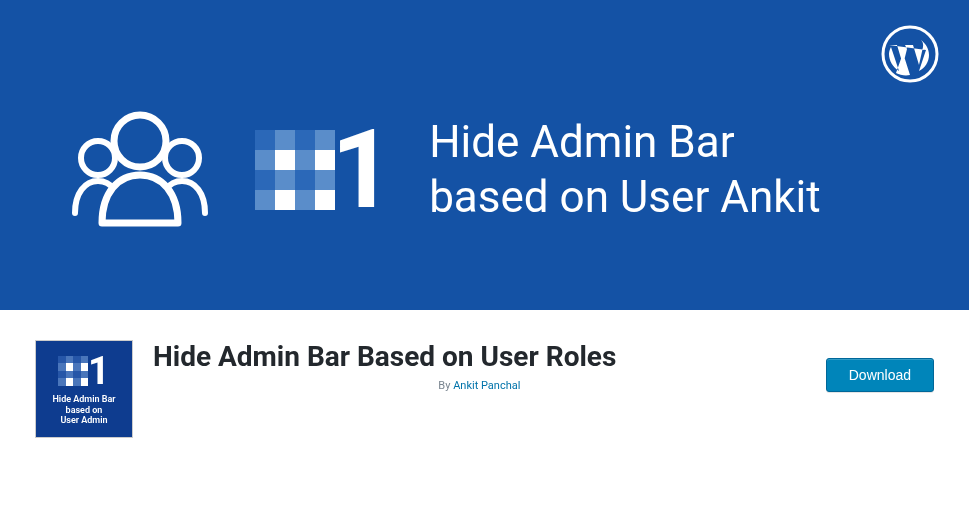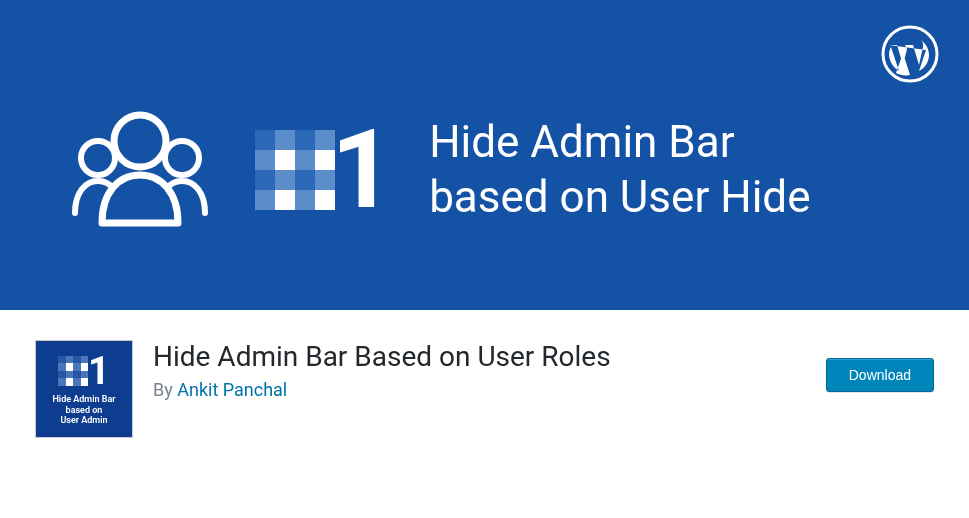--- a/index.html
+++ b/index.html
@@ -101,27 +101,28 @@
       text-align: center;
       font-weight: 600;
       line-height: 1.2;
       margin-top: 4px;
     }
     .plugin-info {
       flex: 1;
     }
     .plugin-title {
       font-size: 28px;
-      font-weight: 400;
+      font-weight: 700;
       color: #23282d;
       margin-bottom: 6px;
     }
     .plugin-author {
-      font-size: 18px;
+      font-size: 11px;
       color: #78848f;
+      text-align: center;
     }
     .plugin-author a {
       color: #0073aa;
       text-decoration: none;
     }
     .download-btn {
       background: #0085ba;
       border: 1px solid #006799;
       color: #fff;
       padding: 8px 22px;
@@ -192,21 +193,21 @@
           <div class="hash-cell light"></div>
         <div class="hash-cell light"></div>
           <div class="hash-cell white"></div>
           <div class="hash-cell light"></div>
           <div class="hash-cell white"></div>
       </div>
       <div class="one-digit">1</div>
     </div>
     <div class="banner-text">
       <span>Hide Admin Bar</span><br>
-      <span>based on User Hide</span>
+      <span>based on User Ankit</span>
     </div>
   </div>
 </div>
 
 <div class="content-area">
   <div class="plugin-icon">
     <div class="plugin-icon-hash">
       <div class="small-hash">
         <div></div>
           <div class="l"></div>

